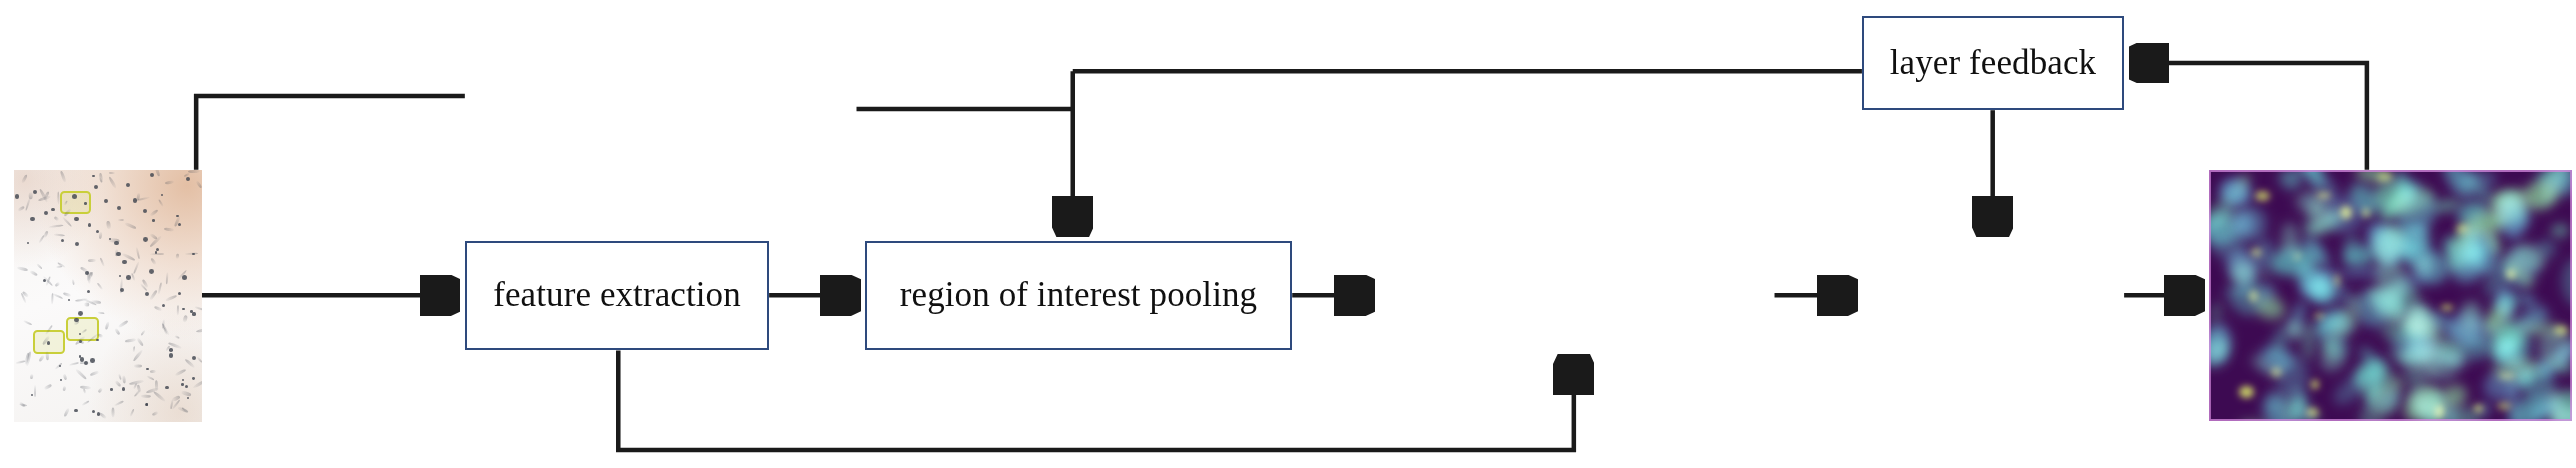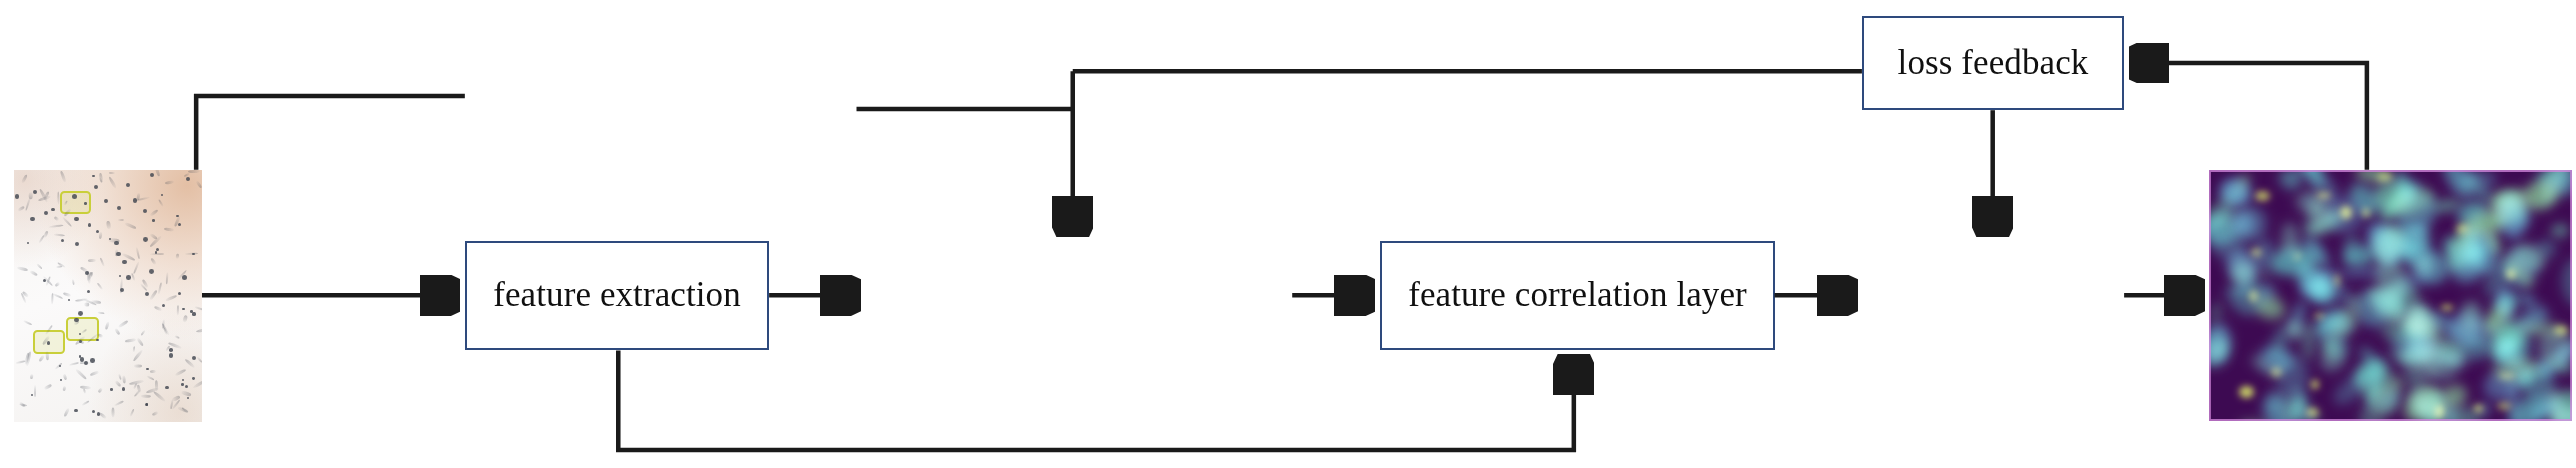--- a/index.html
+++ b/index.html
@@ -340,28 +340,28 @@
       <div class="streak" style="left: 3.73506%; top: 13.0289%; width: 14px; height: 2px; transform: rotate(287.64deg);"></div>
       <div class="speck" style="left: 82.1206%; top: 72.5618%; width: 4.9px; height: 4.9px;"></div>
       <div class="speck" style="left: 50.2265%; top: 27.0652%; width: 2.2px; height: 2.2px;"></div>
     </div>
 
 
   <div class="pbox" id="node-feature-extraction" style="left:465px; top:241px; width:304px; height:109px;">
     <span class="lbl">feature extraction</span>
   </div>
 
-
-  <div class="pbox" id="node-correlation-layer" style="left:1380px; top:241px; width:395px; height:109px;">
-    <span class="lbl">feature correlation layer</span>
+  <div class="pbox" id="node-roi-pooling" style="left:865px; top:241px; width:427px; height:109px;">
+    <span class="lbl">region of interest pooling</span>
   </div>
 
 
+
   <div class="pbox" id="node-loss-feedback" style="left:1862px; top:16px; width:262px; height:94px;">
-    <span class="lbl">loss feedback</span>
+    <span class="lbl">layer feedback</span>
   </div>
 
   <div class="panel" id="density-map" style="left:2209px; top:170px; width:363px; height:251px;">
 
   <div class="blob" style="left: 54.7977%; top: 87.863%; width: 48px; height: 30px; background: rgb(74, 176, 138); opacity: 0.55; transform: rotate(31.3622deg);"></div>
       <div class="blob" style="left: 78.3355%; top: 9.7144%; width: 33px; height: 27px; background: rgb(94, 201, 98); opacity: 0.55; transform: rotate(9.87835deg);"></div>
       <div class="blob" style="left: 41.866%; top: 24.335%; width: 45px; height: 24.5px; background: rgb(47, 159, 181); opacity: 0.7; transform: rotate(60.1156deg);"></div>
       <div class="blob" style="left: 85.0592%; top: 60.5526%; width: 47px; height: 14px; background: rgb(94, 201, 98); opacity: 0.53; transform: rotate(5.68562deg);"></div>
       <div class="blob" style="left: 57.285%; top: 56.5062%; width: 19px; height: 27px; background: rgb(74, 176, 138); opacity: 0.59; transform: rotate(92.77deg);"></div>
       <div class="blob" style="left: 86.2549%; top: 4.50685%; width: 37px; height: 28px; background: rgb(94, 201, 98); opacity: 0.74; transform: rotate(156.482deg);"></div>

